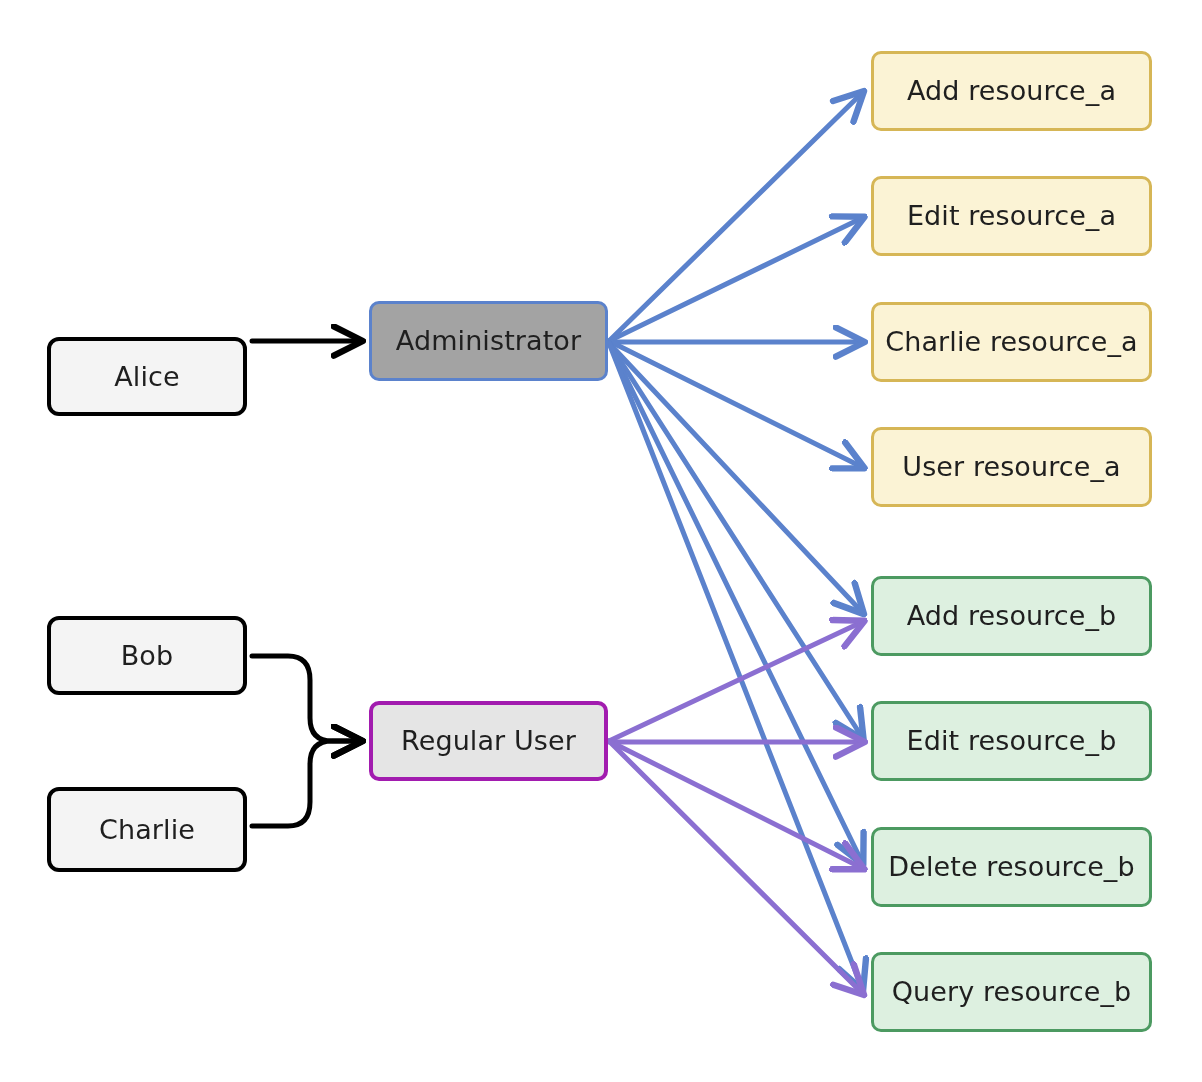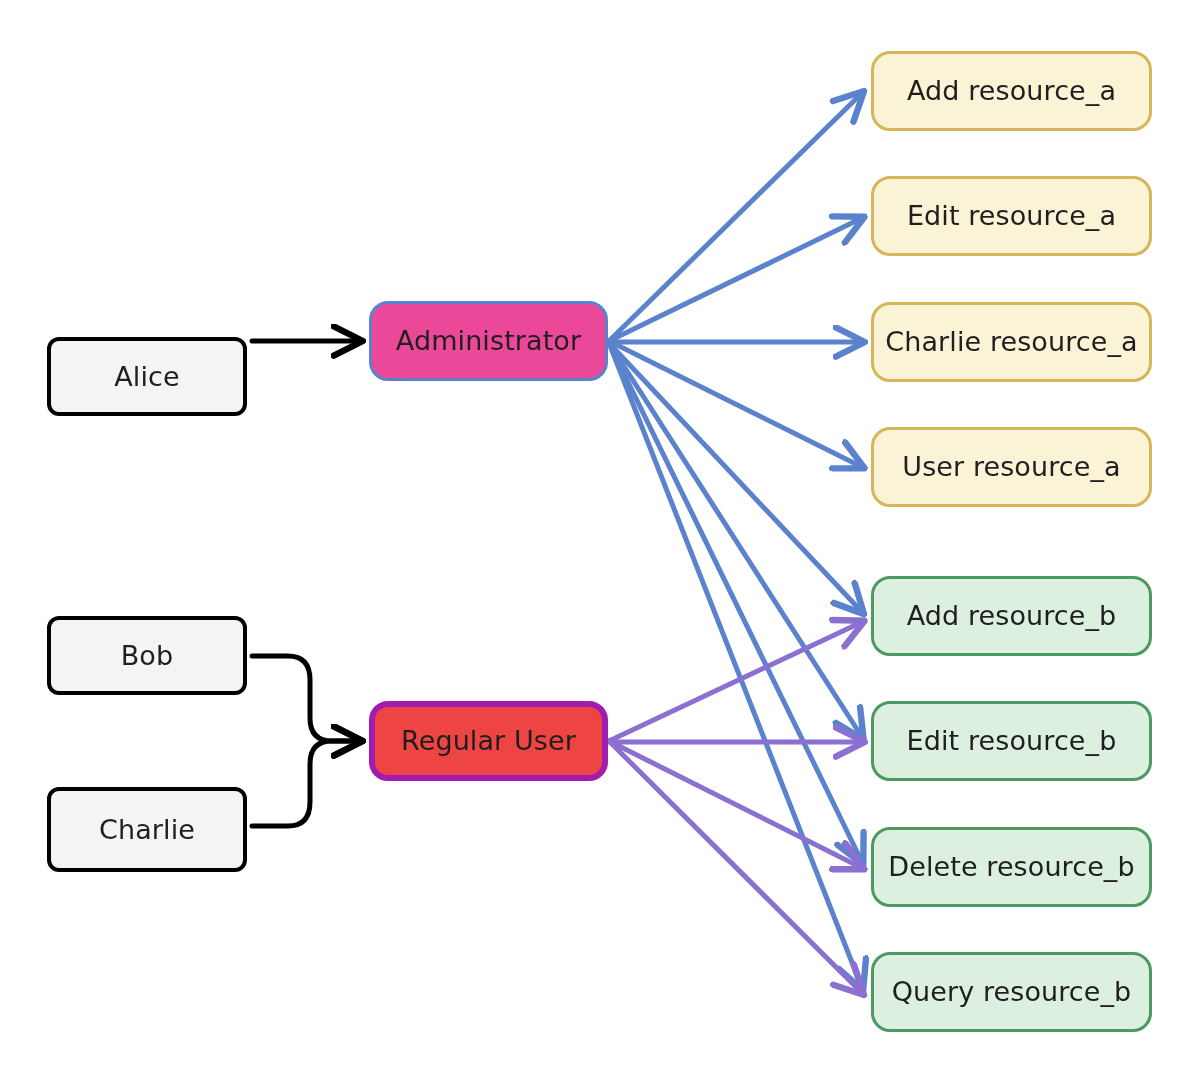--- a/index.html
+++ b/index.html
@@ -26,39 +26,39 @@
     height: 1082px;
     pointer-events: none;
   }
   .node {
     position: absolute;
     box-sizing: border-box;
     display: flex;
     align-items: center;
     justify-content: center;
     text-align: center;
-    border-radius: 19px;
+    border-radius: 10px;
     font-size: 27px;
     line-height: 1.15;
     color: #1f1f1f;
     letter-spacing: 0.1px;
     padding: 0 10px;
   }
   .node-user {
     background: #f4f4f4;
     border: 4px solid #000000;
     border-radius: 12px;
   }
   .node-role-admin {
-    background: #ec4899;
+    background: #a3a3a3;
     border: 3px solid #5b82cc;
   }
   .node-role-regular {
-    background: #ef4444;
-    border: 6px solid #a21caf;
+    background: #e5e5e5;
+    border: 4px solid #a21caf;
   }
   .node-perm-a {
     background: #fbf3d5;
     border: 3px solid #d6b656;
   }
   .node-perm-b {
     background: #ddf0e0;
     border: 3px solid #4c9a61;
   }
   .node-label {

